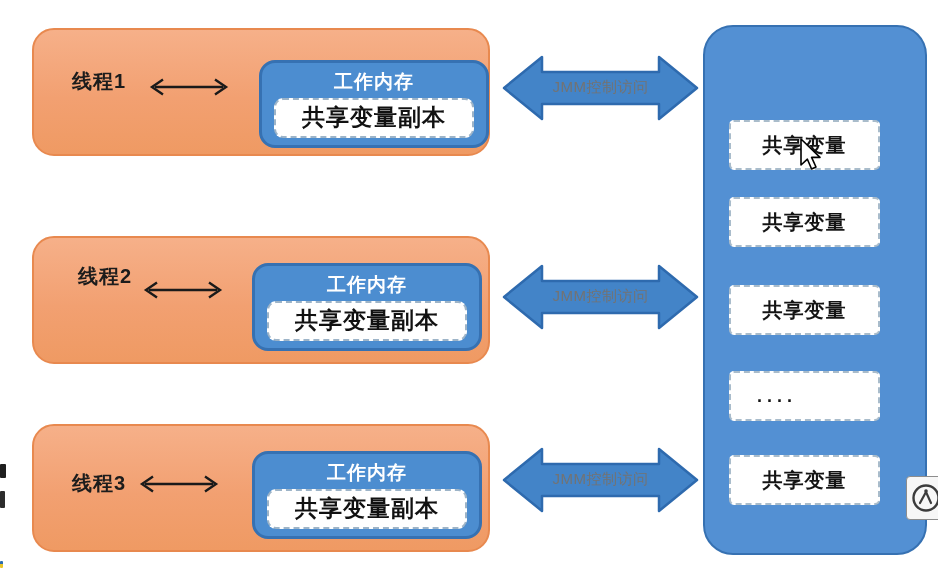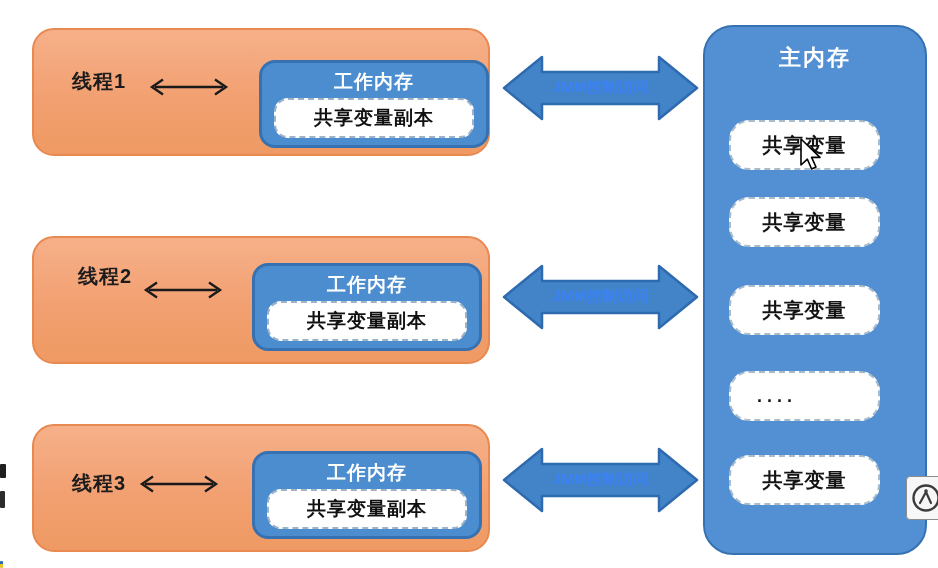--- a/index.html
+++ b/index.html
@@ -30,46 +30,46 @@
     border:3px solid var(--memory-border,#3671b2);
     border-radius:16px;box-sizing:border-box;
   }
   .tb1 .work-mem{left:225px;top:30px}
   .wm-title{
     text-align:center;padding-top:6px;font-size:19px;font-weight:bold;color:#ffffff;
     letter-spacing:1px;
   }
   .wm-copy{
     position:absolute;left:12px;right:12px;top:35px;height:40px;
-    background:#ffffff;border:2px dashed #9db4c8;border-radius:14px;box-sizing:border-box;
-    text-align:center;line-height:35px;font-size:19px;font-weight:bold;color:#111;
+    background:#ffffff;border:2px dashed #9db4c8;border-radius:9px;box-sizing:border-box;
+    text-align:center;line-height:35px;font-size:23px;font-weight:bold;color:#111;
     letter-spacing:1px;
   }
   
   .jmm-arrow{position:absolute;left:502px;width:197px;height:70px;}
   .ja1{top:53px}.ja2{top:262px}.ja3{top:445px}
   .jmm-arrow svg{position:absolute;left:0;top:0;width:100%;height:100%;}
   .jmm-label{
     position:absolute;left:0;right:0;top:50%;transform:translateY(-54%);
-    text-align:center;font-size:15px;font-weight:bold;color:#3b82f6;letter-spacing:0.5px;
+    text-align:center;font-size:15px;font-weight:normal;color:#737373;letter-spacing:0.5px;
   }
   
   .main-memory{
     position:absolute;left:703px;top:25px;width:224px;height:530px;
     background:var(--panel-fill,#5390d3);
     border:2px solid var(--memory-border,#3671b2);
     border-radius:30px;box-sizing:border-box;
   }
   .mm-title{
     text-align:center;padding-top:16px;font-size:22px;font-weight:bold;color:#ffffff;
     letter-spacing:2px;
   }
   .mm-slot{
     position:absolute;left:24px;width:151px;height:50px;box-sizing:border-box;
-    background:#ffffff;border:2px dashed var(--slot-border,#a9bccb);border-radius:20px;
+    background:#ffffff;border:2px dashed var(--slot-border,#a9bccb);border-radius:5px;
     display:flex;align-items:center;justify-content:center;
     font-size:20px;font-weight:bold;color:#141414;letter-spacing:1px;
   }
   .s1{top:93px}.s2{top:170px}.s3{top:258px}.s4{top:344px}.s5{top:428px}
   .mm-slot.dots{justify-content:flex-start;padding-left:26px;letter-spacing:5px;font-size:18px;}
   
   .cursor{position:absolute;left:798px;top:138px;width:23px;height:34px;}
   
   .watermark{
     position:absolute;left:906px;top:476px;width:44px;height:44px;
@@ -141,21 +141,20 @@
   </div>
 
   <div class="jmm-arrow ja3">
     <svg viewBox="0 0 197 70" preserveAspectRatio="none">
       <polygon points="2,35 40,4 40,19 157,19 157,4 195,35 157,66 157,51 40,51 40,66" fill="var(--arrow-fill,#4384c8)" stroke="var(--arrow-border,#2e6aae)" stroke-width="2.5" stroke-linejoin="round"></polygon>
     </svg>
     <span class="jmm-label">JMM控制访问</span>
   </div>
 
   <div class="main-memory">
-    <div class="mm-title">主内存</div>
     <div class="mm-slot s1">共享变量</div>
     <div class="mm-slot s2">共享变量</div>
     <div class="mm-slot s3">共享变量</div>
     <div class="mm-slot s4 dots">....</div>
     <div class="mm-slot s5">共享变量</div>
   </div>
 
   <svg class="cursor" viewBox="0 0 23 34">
     <polygon points="3,1 3,27 9.4,21.2 13.6,31 18,29 13.6,19.4 22,19.4" fill="#ffffff" stroke="#000000" stroke-width="1.6" stroke-linejoin="round"></polygon>
   </svg>

